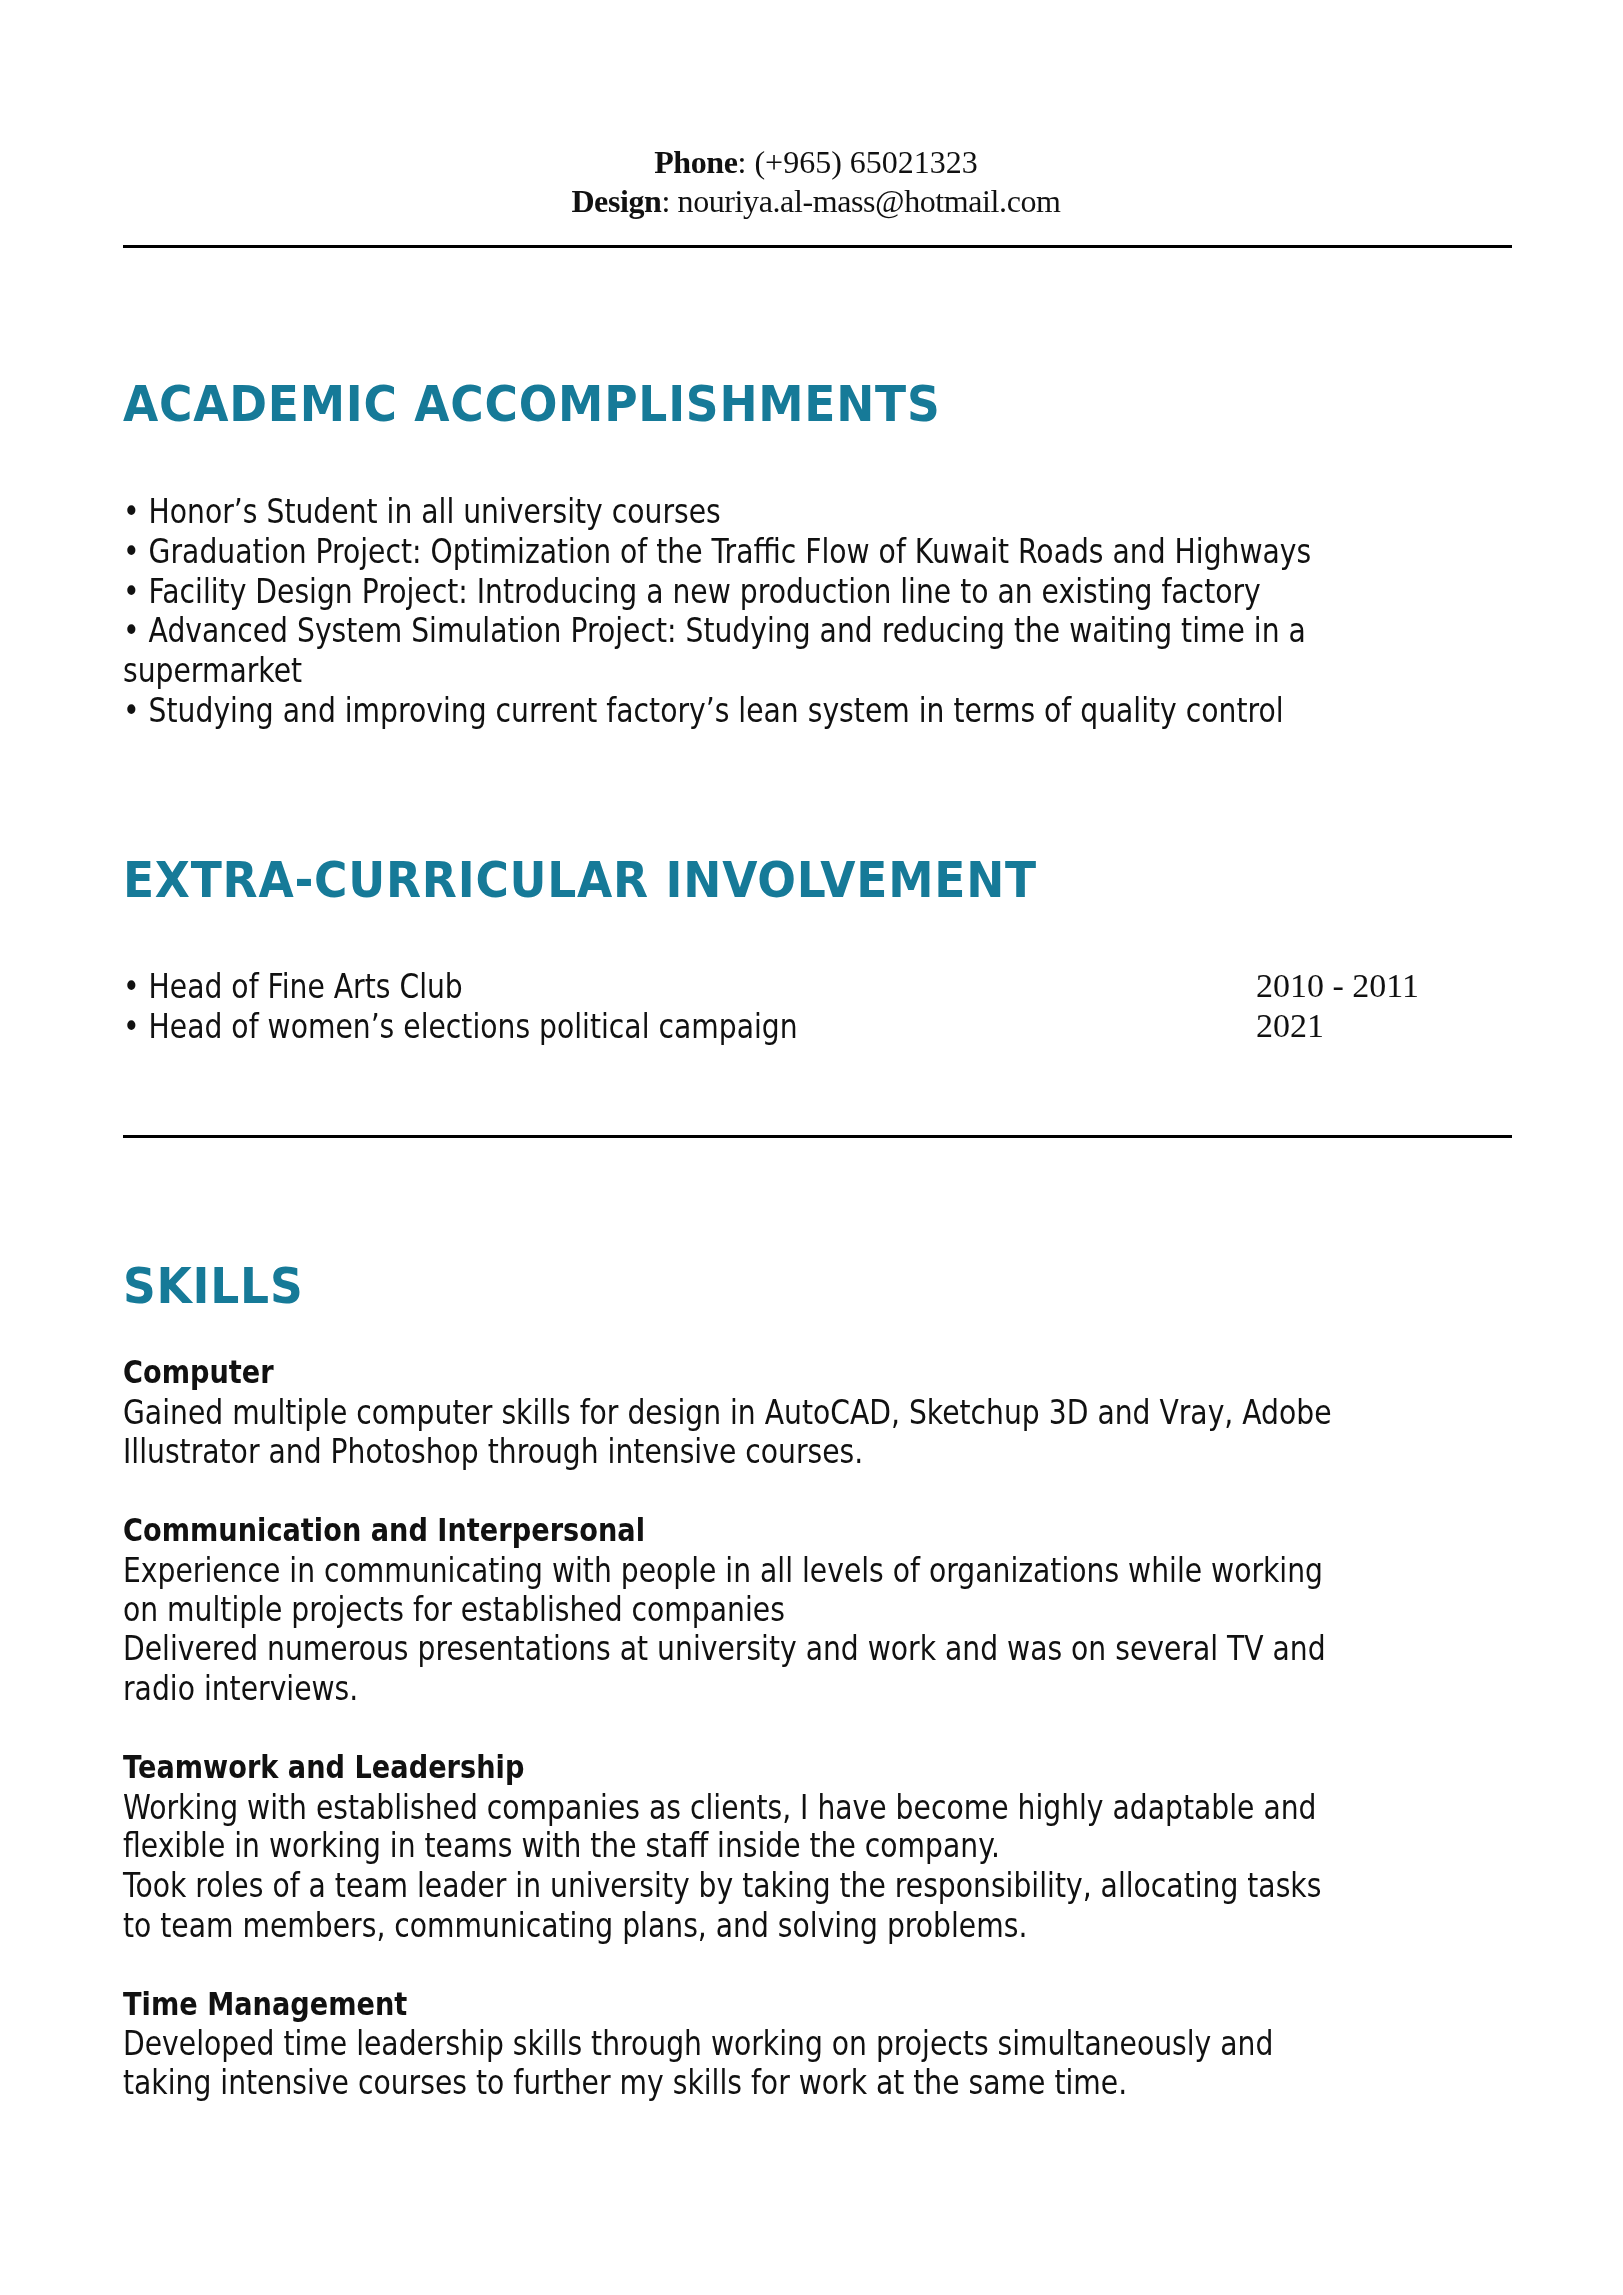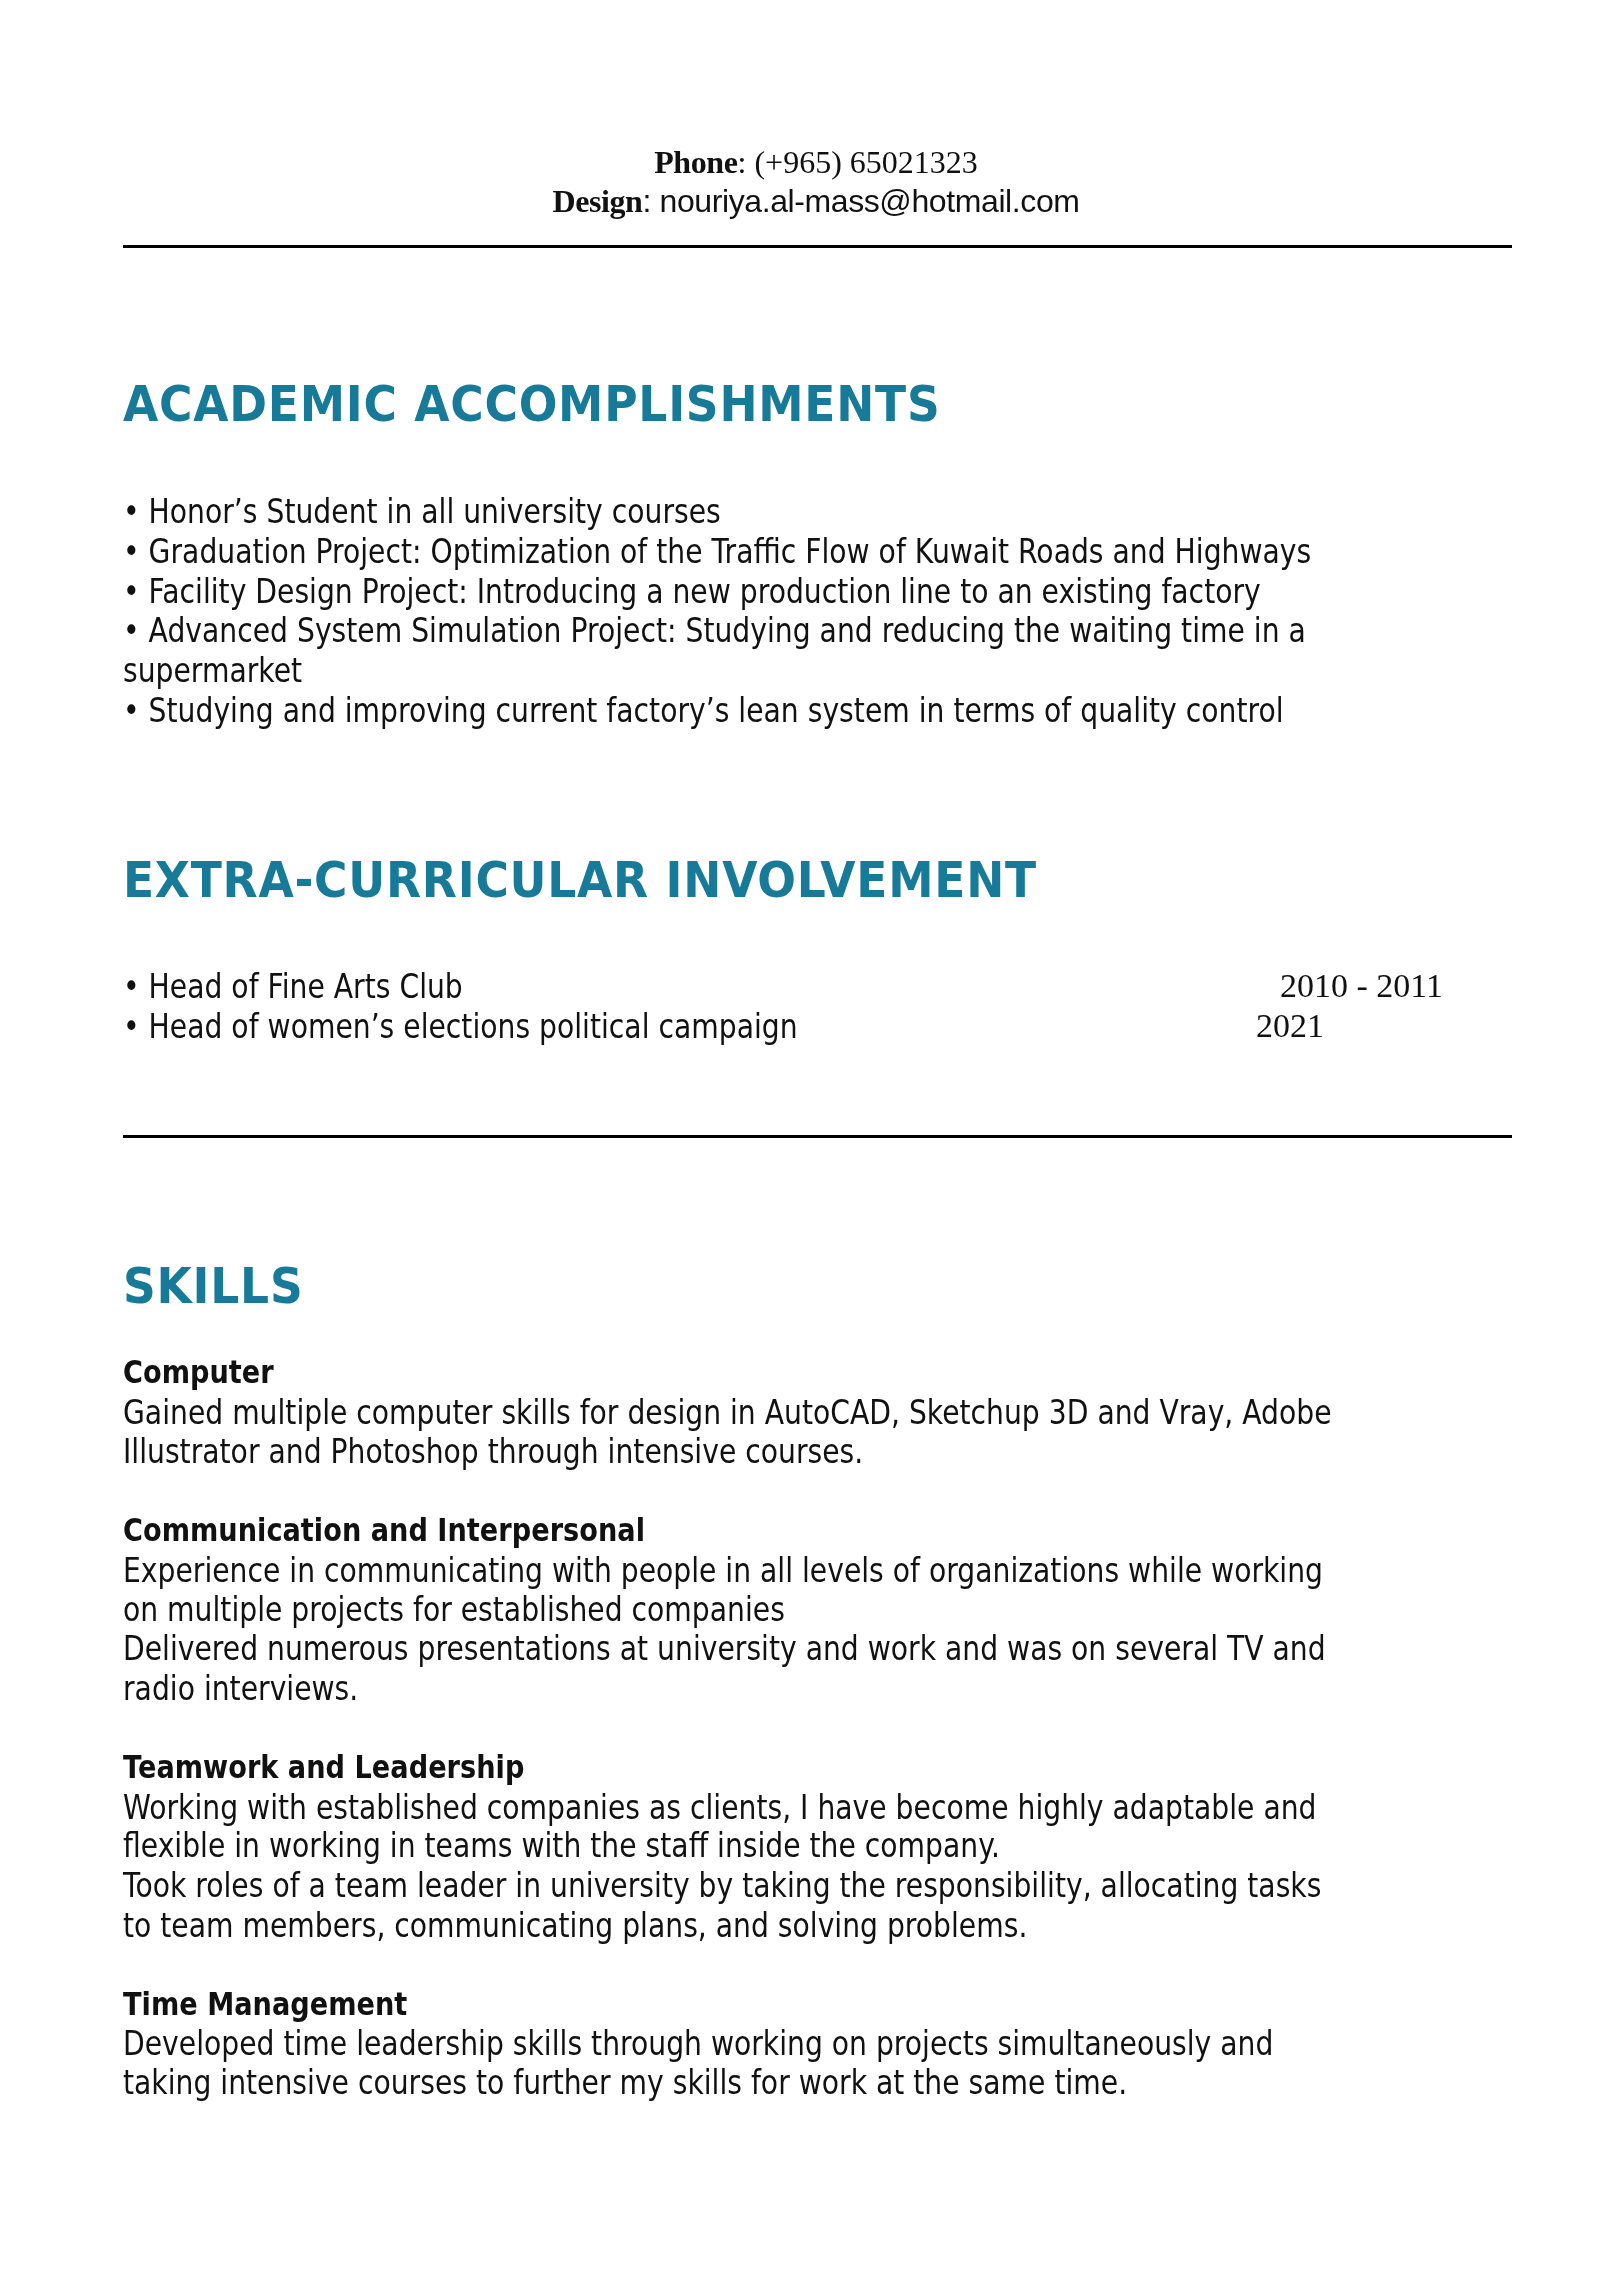--- a/index.html
+++ b/index.html
@@ -2,21 +2,21 @@
 <html style="font-size:13.5px"><head>
 <meta charset="utf-8">
 <style>
   html, body { margin: 0; padding: 0; background: #ffffff; }
   body { width: 1623px; height: 2295px; position: relative; overflow: hidden;
          font-family: "Liberation Sans", sans-serif; color: #111111; }
   .abs { position: absolute; white-space: nowrap; }
   .contact { left: 0; width: 1632px; text-align: center; font-size: 32px; line-height: 39px;
              font-family: "Liberation Serif", serif; }
   .contact b { font-family: Liberation Serif, serif; font-weight: bold; letter-spacing: -0.4px; }
-  .contact .val-sans { font-family: Liberation Sans, sans-serif; letter-spacing: -0.4px; }
+  .contact .val-sans { font-family: Liberation Serif, serif; letter-spacing: -0.4px; }
   .rule { position: absolute; left: 123px; height: 3.4px; background: #000; }
   .heading { position: absolute; left: 123px; font-size: 49px; font-weight: bold; color: #167a98;
              letter-spacing: 0.8px; line-height: 59px; font-family: "DejaVu Sans", sans-serif;
              transform: scaleX(0.93); transform-origin: left center; }
   .line { position: absolute; left: 123px; font-size: 34px; line-height: 40px; white-space: nowrap;
           font-family: "DejaVu Sans", sans-serif; transform: scaleX(0.83); transform-origin: left center; }
   .sub { position: absolute; left: 123px; font-size: 32px; line-height: 40px; font-weight: bold;
          font-family: "DejaVu Sans", sans-serif; transform: scaleX(0.85); transform-origin: left center; }
   .year { position: absolute; left: 1256px; font-size: 34px; line-height: 40px;
           font-family: "Liberation Serif", serif; }
@@ -39,21 +39,21 @@
   <div class="line" style="top:531px;">• Graduation Project: Optimization of the Traffic Flow of Kuwait Roads and Highways</div>
   <div class="line" style="top:571px;">• Facility Design Project: Introducing a new production line to an existing factory</div>
   <div class="line" style="top:610px;">• Advanced System Simulation Project: Studying and reducing the waiting time in a</div>
   <div class="line" style="top:650px;">supermarket</div>
   <div class="line" style="top:690px;">• Studying and improving current factory’s lean system in terms of quality control</div>
 </div>
 
 <div class="heading" style="top:851px;">EXTRA-CURRICULAR INVOLVEMENT</div>
 <div>
   <div class="line" style="top:966px;">• Head of Fine Arts Club</div>
-  <div class="year" style="top:966px;margin-left:24px;">2010 - 2011</div>
+  <div class="year" style="top:966px;">2010 - 2011</div>
   <div class="line" style="top:1006px;">• Head of women’s elections political campaign</div>
   <div class="year" style="top:1006px;">2021</div>
 </div>
 
 <div class="rule" style="top:1135px; width:1389px;"></div>
 
 <div class="heading" style="top:1257px;">SKILLS</div>
 
 <div>
   <div class="sub" style="top:1352px;">Computer</div>

